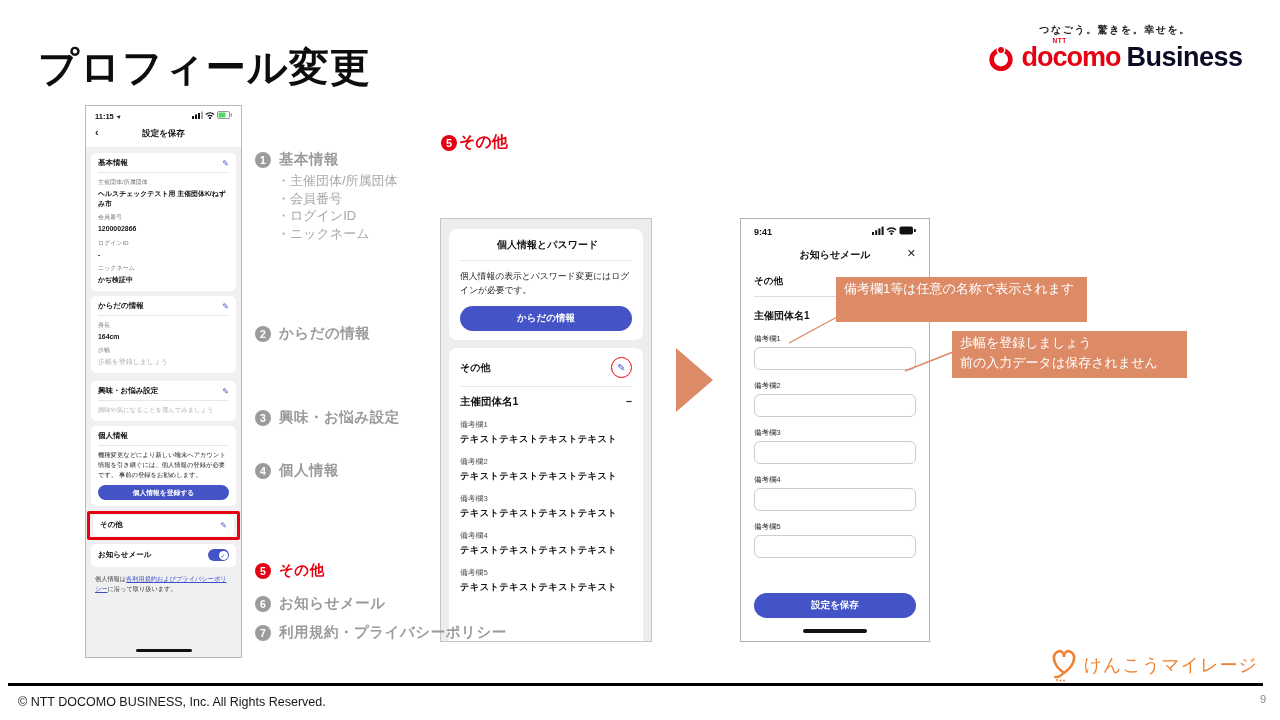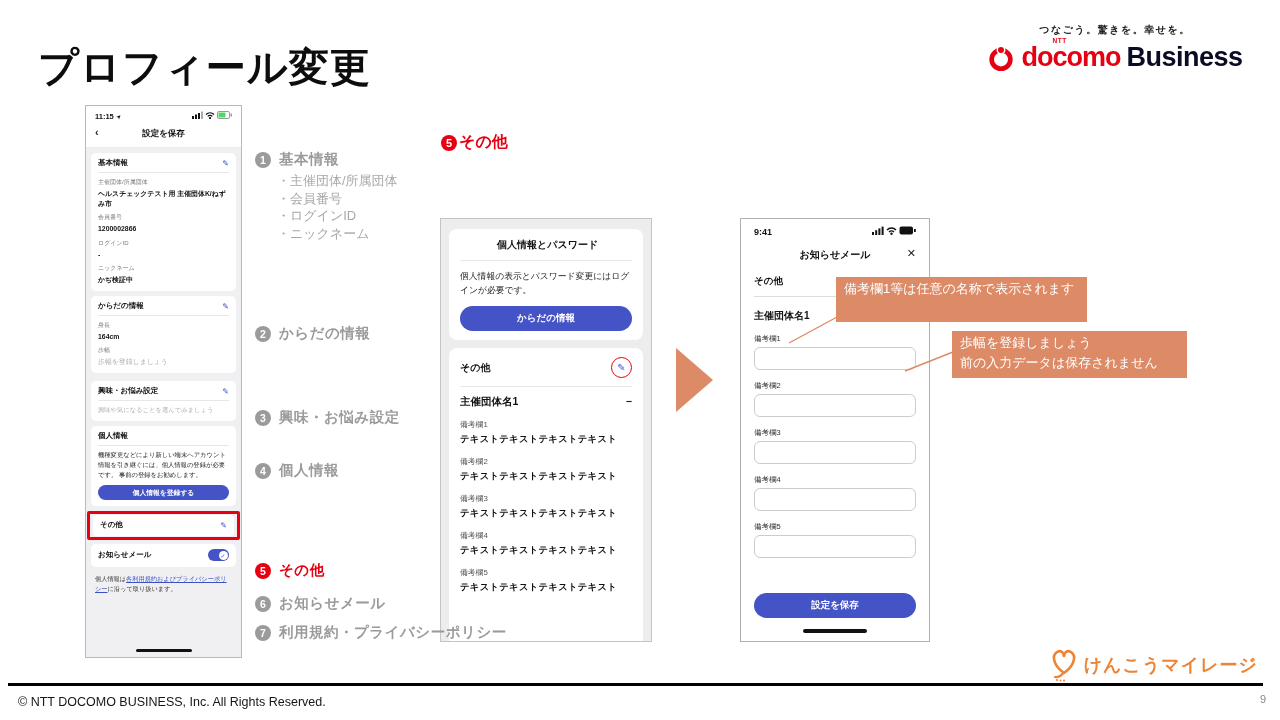--- a/index.html
+++ b/index.html
@@ -11,21 +11,21 @@
   .brand{top:23px;right:20px;width:290px;text-align:center;}
   .brand-tagline{font-size:10px;font-weight:bold;letter-spacing:1.5px;color:#222;}
   .brand-row{display:flex;align-items:flex-start;justify-content:center;gap:6px;margin-top:7px;}
   .docomo-wrap{position:relative;color:#e60012;font-size:27px;font-weight:bold;letter-spacing:-1px;line-height:1;}
   .ntt{position:absolute;top:-6px;left:31px;font-size:6.5px;font-weight:bold;letter-spacing:.5px;color:#e60012;}
   .business-text{color:#0b0b26;font-size:27px;font-weight:bold;letter-spacing:-.5px;line-height:1;}
   .bottom-line{left:8px;right:17px;top:683px;height:3px;background:#000;}
   .copyright{left:18px;top:695px;font-size:12.5px;color:#161616;}
   .page-num{right:14px;top:693px;font-size:11px;color:#888;}
   .mileage{right:22px;top:644px;display:flex;align-items:center;gap:4px;}
-  .mileage-text{font-size:18px;font-weight:bold;color:#ef8334;letter-spacing:1px;}
+  .mileage-text{font-size:18px;font-weight:normal;color:#ef8334;letter-spacing:1px;}
   
   .step{position:absolute;display:flex;align-items:center;gap:8px;z-index:3;}
   .step-num{width:16px;height:16px;border-radius:50%;background:#9b9b9b;color:#fff;font-size:10.5px;
             font-weight:bold;display:flex;align-items:center;justify-content:center;flex:0 0 16px;}
   .step-label{font-size:14.5px;font-weight:bold;color:#9b9b9b;letter-spacing:.5px;white-space:nowrap;}
   .step.active .step-num{background:#e60012;}
   .step.active .step-label{color:#e60012;}
   .substeps{left:277px;top:173px;font-size:13px;color:#a8a8a8;z-index:3;}
   .substeps div{margin-bottom:2.5px;line-height:1.16;}
   .heading5{left:441px;top:132px;display:flex;align-items:center;gap:2px;z-index:3;}

